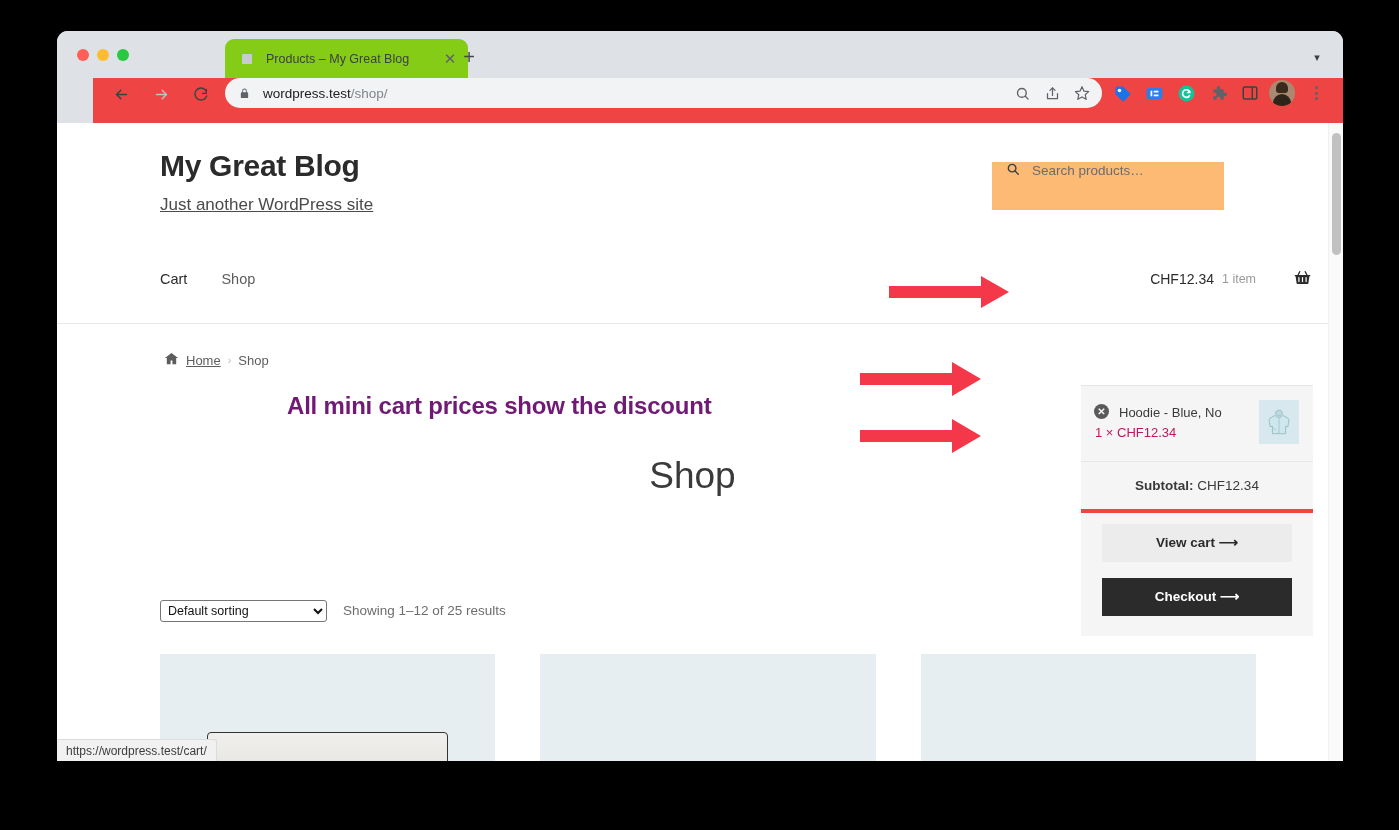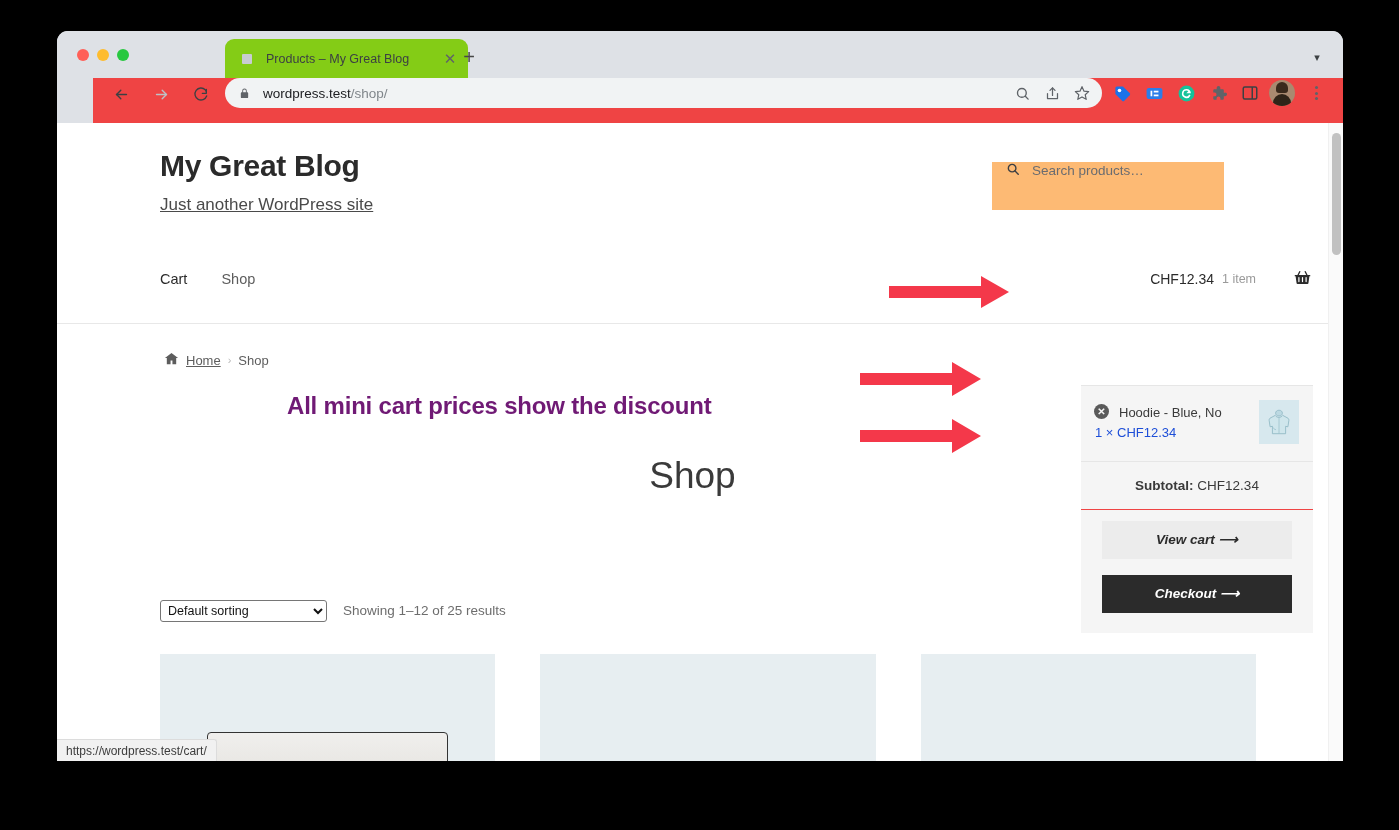--- a/index.html
+++ b/index.html
@@ -384,47 +384,46 @@
     margin-right: 44px;
     font-size: 13px;
     color: #3a3a3a;
     line-height: 1.45;
     text-decoration: none;
     display: block;
   }
   .mc-qty {
     margin-top: 2px;
     font-size: 13px;
-    color: #1d4ed8;
+    color: #be185d;
   }
   .mc-thumb {
     position: absolute;
     right: 14px; top: 14px;
     width: 40px; height: 44px;
     background: #d7e8ee;
     display: flex; align-items: center; justify-content: center;
   }
   .mc-subtotal {
     padding: 16px 14px;
     text-align: center;
     font-size: 13.5px;
     color: #3a3a3a;
-    border-bottom: 1px solid #ef4444;
+    border-bottom: 4px solid #ef4444;
   }
   .mc-subtotal b { font-weight: bold; }
   .mc-actions { padding: 11px 21px 20px 21px; }
   .mc-btn {
     display: block;
     height: 38px;
     line-height: 38px;
     text-align: center;
     font-size: 13.5px;
     font-weight: bold;
     text-decoration: none;
-    font-style: italic;
   }
   .mc-btn.view { background: #ececec; color: #2b2b2b; }
   .mc-btn.checkout { background: #2b2b2b; color: #fff; margin-top: 16px; }
 
   
   .arrows { position: absolute; inset: 0; pointer-events: none; z-index: 40; }
 
   
   .scrollbar {
     position: absolute;

